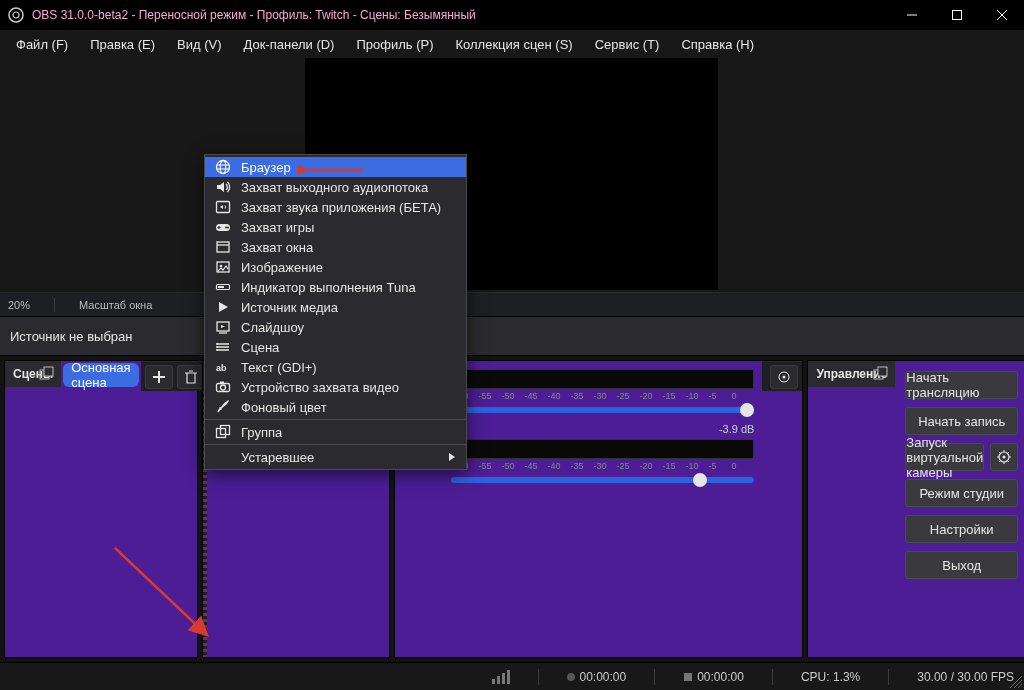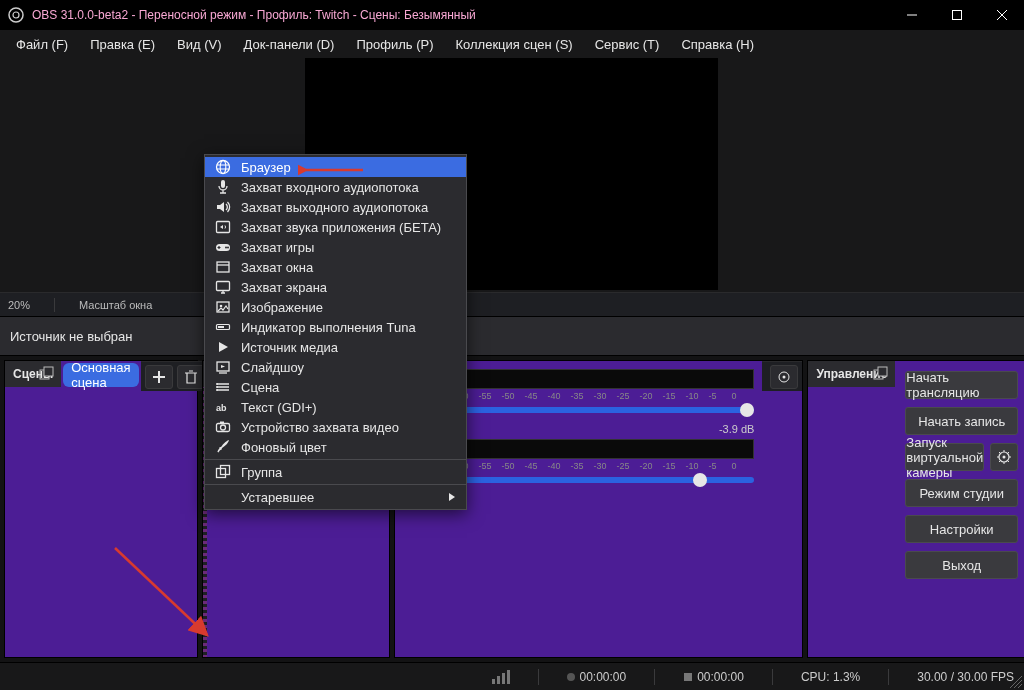--- a/index.html
+++ b/index.html
@@ -356,29 +356,20 @@
             <circle cx="8" cy="8" r="6.5" fill="none" stroke="currentColor" stroke-width="1.3"></circle>
             <ellipse cx="8" cy="8" rx="2.8" ry="6.5" fill="none" stroke="currentColor" stroke-width="1.1"></ellipse>
             <path d="M1.8 6h12.4M1.8 10h12.4" stroke="currentColor" stroke-width="1.1"></path>
           </svg>
         </span>
         <span>Браузер</span>
       </div>
       <div class="ctx-item">
         <span class="ctx-icon">
           <svg viewBox="0 0 16 16">
-            <rect x="6" y="1" width="4" height="8" rx="2" fill="currentColor"></rect>
-            <path d="M4 7a4 4 0 0 0 8 0M8 11v3M5 14h6" stroke="currentColor" stroke-width="1.3" fill="none"></path>
-          </svg>
-        </span>
-        <span>Захват входного аудиопотока</span>
-      </div>
-      <div class="ctx-item">
-        <span class="ctx-icon">
-          <svg viewBox="0 0 16 16">
             <path d="M2 6v4h3l4 3V3L5 6z" fill="currentColor"></path>
             <path d="M11 5a4 4 0 0 1 0 6M12.5 3a7 7 0 0 1 0 10" stroke="currentColor" stroke-width="1.3" fill="none"></path>
           </svg>
         </span>
         <span>Захват выходного аудиопотока</span>
       </div>
       <div class="ctx-item">
         <span class="ctx-icon">
           <svg viewBox="0 0 16 16">
             <rect x="1.5" y="2.5" width="13" height="11" rx="1" fill="none" stroke="currentColor" stroke-width="1.3"></rect>
@@ -400,29 +391,20 @@
         <span>Захват игры</span>
       </div>
       <div class="ctx-item">
         <span class="ctx-icon">
           <svg viewBox="0 0 16 16">
             <rect x="2" y="3" width="12" height="10" fill="none" stroke="currentColor" stroke-width="1.3"></rect>
             <path d="M2 6h12" stroke="currentColor" stroke-width="1.3"></path>
           </svg>
         </span>
         <span>Захват окна</span>
-      </div>
-      <div class="ctx-item">
-        <span class="ctx-icon">
-          <svg viewBox="0 0 16 16">
-            <rect x="1.5" y="2.5" width="13" height="9" rx="1" fill="none" stroke="currentColor" stroke-width="1.3"></rect>
-            <path d="M6 14h4M8 11.5V14" stroke="currentColor" stroke-width="1.3"></path>
-          </svg>
-        </span>
-        <span>Захват экрана</span>
       </div>
       <div class="ctx-item">
         <span class="ctx-icon">
           <svg viewBox="0 0 16 16">
             <rect x="2" y="3" width="12" height="10" fill="none" stroke="currentColor" stroke-width="1.3"></rect>
             <circle cx="6" cy="7" r="1.3" fill="currentColor"></circle>
             <path d="M3 12l3-3 2 2 3-4 2 3" stroke="currentColor" stroke-width="1.2" fill="none"></path>
           </svg>
         </span>
         <span>Изображение</span>

